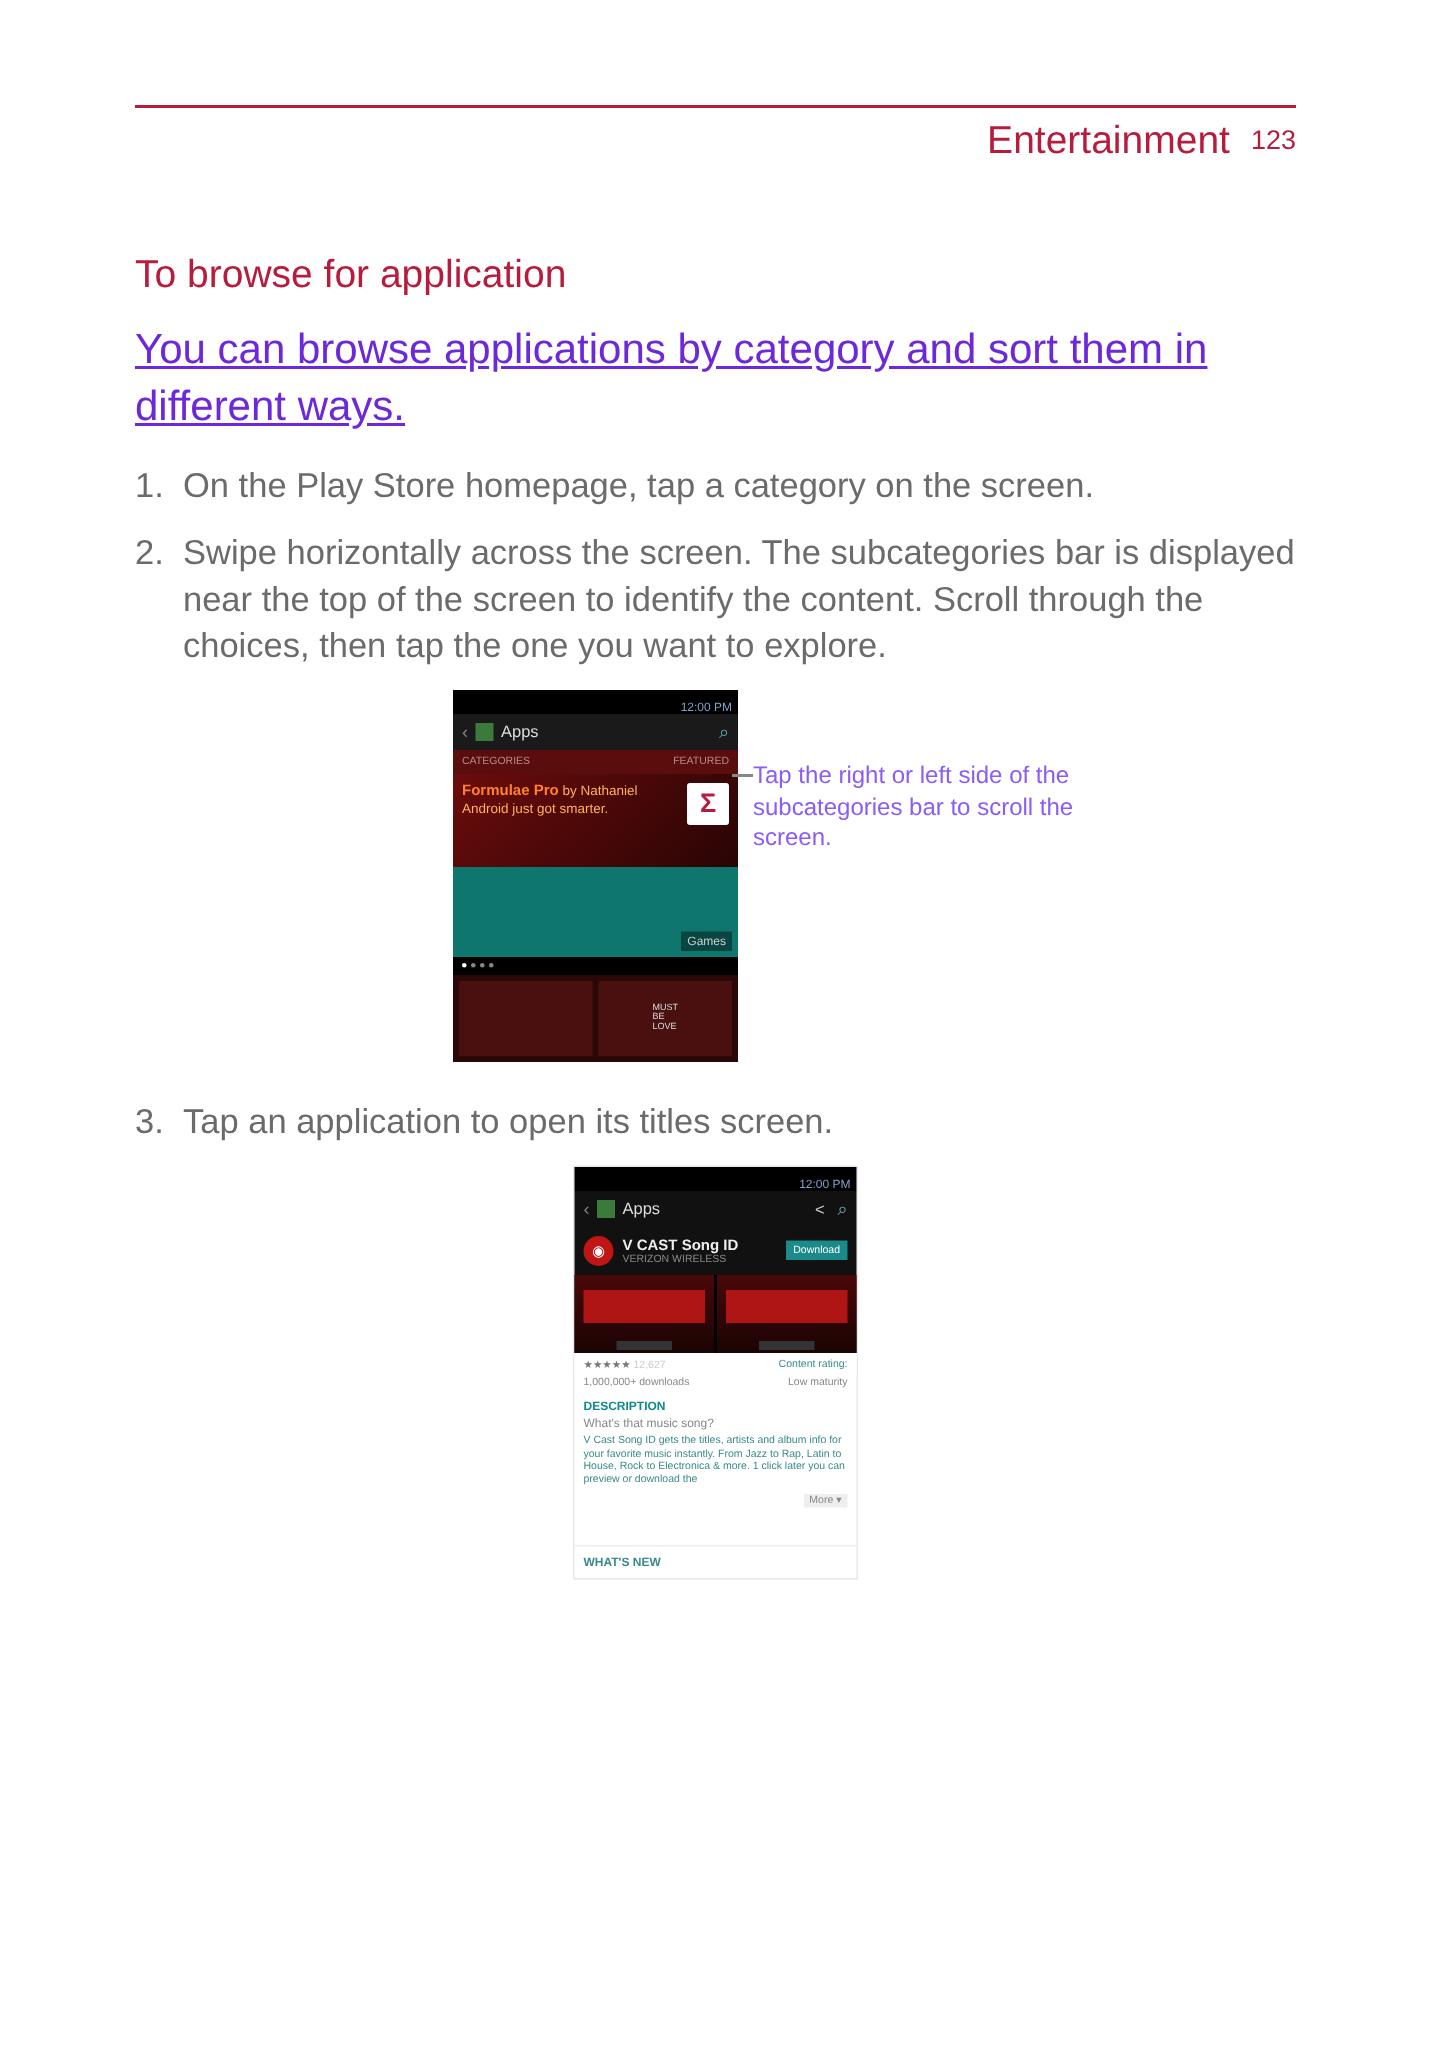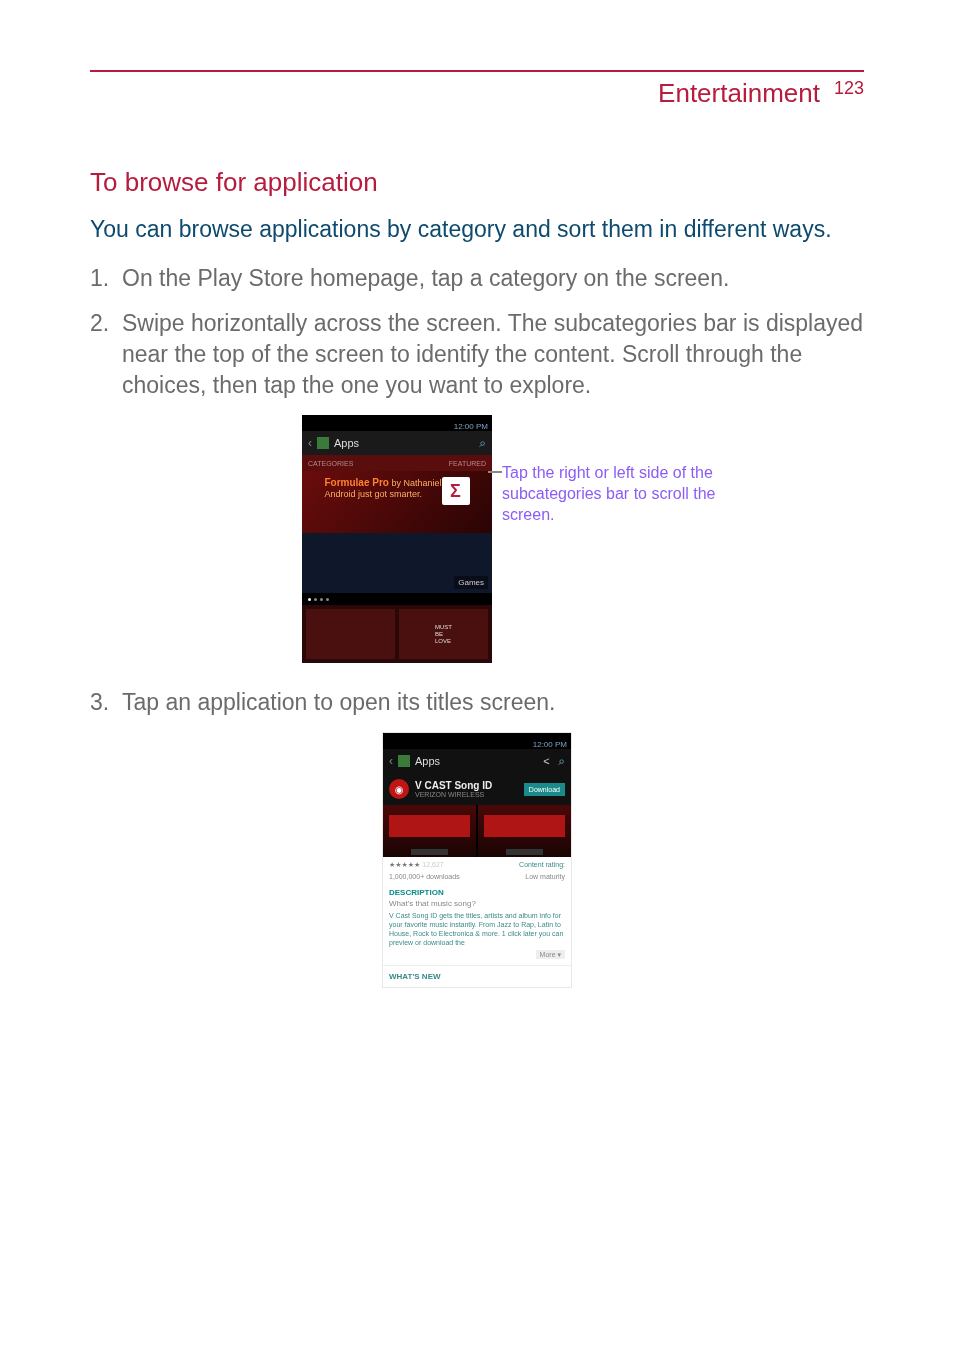--- a/index.html
+++ b/index.html
@@ -1,23 +1,23 @@
 <!DOCTYPE html>
 <html><head>
 <meta charset="utf-8">
 <style>
   * { box-sizing: border-box; margin: 0; padding: 0; }
   html, body { width: 954px; height: 1372px; background: #fff; font-family: Arial, Helvetica, sans-serif; color: #444; }
   .page { position: relative; width: 954px; height: 1372px; padding: 70px 90px 0 90px; }
   .header-line { height: 2px; background: #b71c3d; margin-bottom: 6px; }
-  .header-row { display: flex; justify-content: flex-end; align-items: flex-start; gap: 14px; margin-bottom: 58px; }
+  .header-row { display: flex; justify-content: flex-end; align-items: center; gap: 14px; margin-bottom: 58px; }
   .header-title { color: #b71c3d; font-size: 26px; font-weight: 400; }
   .header-page { color: #b71c3d; font-size: 18px; }
   .section-heading { color: #b71c3d; font-size: 26px; font-weight: 400; margin-bottom: 16px; }
-  .para { font-size: 23px; line-height: 1.35; color: #0c4a6e; margin-bottom: 18px; }
+  .para { font-size: 28px; line-height: 1.35; color: #6d28d9; margin-bottom: 18px; text-decoration: underline; }
   .ol-item { display: flex; gap: 8px; font-size: 23px; line-height: 1.35; color: #6b6b6b; margin-bottom: 14px; }
   .ol-num { width: 24px; flex: 0 0 24px; }
   .ol-body { flex: 1; }
   .figure-wrap { display: flex; justify-content: center; gap: 10px; margin: 10px 0 24px 0; }
   .callout-wrap { width: 220px; padding-top: 48px; font-size: 16px; color: #8b5cf6; line-height: 1.3; position: relative; }
   .callout-line { position: absolute; left: -14px; top: 56px; width: 14px; height: 2px; background: #888; }
 
   
   .phone { width: 190px; background: #000; font-family: Arial, sans-serif; font-size: 9px; color: #ccc; }
   .statusbar { display: flex; justify-content: flex-end; align-items: flex-end; gap: 3px; height: 16px; padding: 0 4px; background: #000; color: #7fa0c9; font-size: 8px; }
@@ -25,25 +25,25 @@
   .titlebar { display: flex; align-items: center; justify-content: space-between; height: 24px; padding: 0 6px; background: #1a1a1a; }
   .titlebar-left { display: flex; align-items: center; gap: 5px; }
   .back-chev { color: #888; font-size: 12px; }
   .app-ico { width: 12px; height: 12px; background: #3a7a3a; }
   .title-text { color: #ddd; font-size: 11px; }
   .search-ico { color: #6ab; font-size: 12px; }
   .share-ico { color: #ccc; font-size: 11px; margin-right: 6px; }
   .subcat { height: 16px; background: #5a0d0d; display: flex; justify-content: space-between; padding: 0 6px; color: #b88; font-size: 7px; align-items: center; }
 
   
-  .p1-promo { height: 62px; background: linear-gradient(135deg, #6b0c0c, #2a0404); display:flex; align-items:flex-start; justify-content:center; padding:6px; }
+  .p1-promo { height: 62px; background: linear-gradient(135deg, #6b0c0c, #2a0404); display:flex; align-items:flex-start; justify-content:space-between; padding:6px; }
   .p1-promo-text { color:#ffb060; font-size:9px; line-height:1.2; }
   .p1-promo-text b { color:#ff8030; font-size:10px; }
   .sigma { width:28px; height:28px; background:#fff; display:flex; align-items:center; justify-content:center; color:#b71c3d; font-size:18px; font-weight:bold; border-radius:2px; }
-  .p1-panel { height:60px; background:#0f172a; display:flex; align-items:flex-end; justify-content:flex-end; padding:4px; }
+  .p1-panel { height:60px; background:#0f766e; display:flex; align-items:flex-end; justify-content:flex-end; padding:4px; }
   .p1-panel-label { background:rgba(0,0,0,0.4); color:#ccc; font-size:8px; padding:2px 4px; }
   .p1-dots { height:12px; background:#000; display:flex; align-items:center; gap:3px; padding-left:6px; }
   .p1-dots span { width:3px; height:3px; background:#888; border-radius:50%; }
   .p1-dots span.on { background:#fff; }
   .p1-bottom { height:58px; background:#2a0808; display:flex; gap:4px; padding:4px; }
   .p1-tile { flex:1; background:#4a1010; display:flex; align-items:center; justify-content:center; }
   .p1-tile-text { color:#ddd; font-size:6px; line-height:1.1; text-align:left; }
 
   
   .p2 { width:190px; background:#fff; border:1px solid #e8e8e8; }
@@ -59,21 +59,21 @@
   .p2-shot-btn { position:absolute; bottom:2px; left:30%; right:30%; height:6px; background:#333; }
   .p2-meta { display:flex; justify-content:space-between; padding:4px 6px; font-size:7px; background:#fff; }
   .p2-stars { color:#777; }
   .p2-meta-right { color:#3a8a8a; }
   .p2-meta2 { display:flex; justify-content:space-between; padding:0 6px 4px 6px; font-size:7px; color:#888; }
   .p2-desc-h { color:#0a8a8a; font-size:8px; font-weight:bold; padding:4px 6px 2px; }
   .p2-q { color:#888; font-size:8px; padding:0 6px 4px; }
   .p2-desc { color:#3a8a8a; font-size:7px; padding:0 6px 4px; line-height:1.25; }
   .p2-more { text-align:right; color:#888; font-size:7px; padding:0 6px 6px; }
   .p2-more span { background:#eee; padding:1px 4px; }
-  .p2-new { color:#3a8a8a; font-size:8px; font-weight:bold; padding:6px; border-top:1px solid #eee; margin-top:0; }
+  .p2-new { color:#3a8a8a; font-size:8px; font-weight:bold; padding:6px; border-top:1px solid #eee; margin-top:20px; }
 </style>
 </head>
 <body>
 
 <div class="page">
   <div class="header-line"></div>
   <div class="header-row">
     <span class="header-title">Entertainment</span>
     <span class="header-page">123</span>
   </div>

